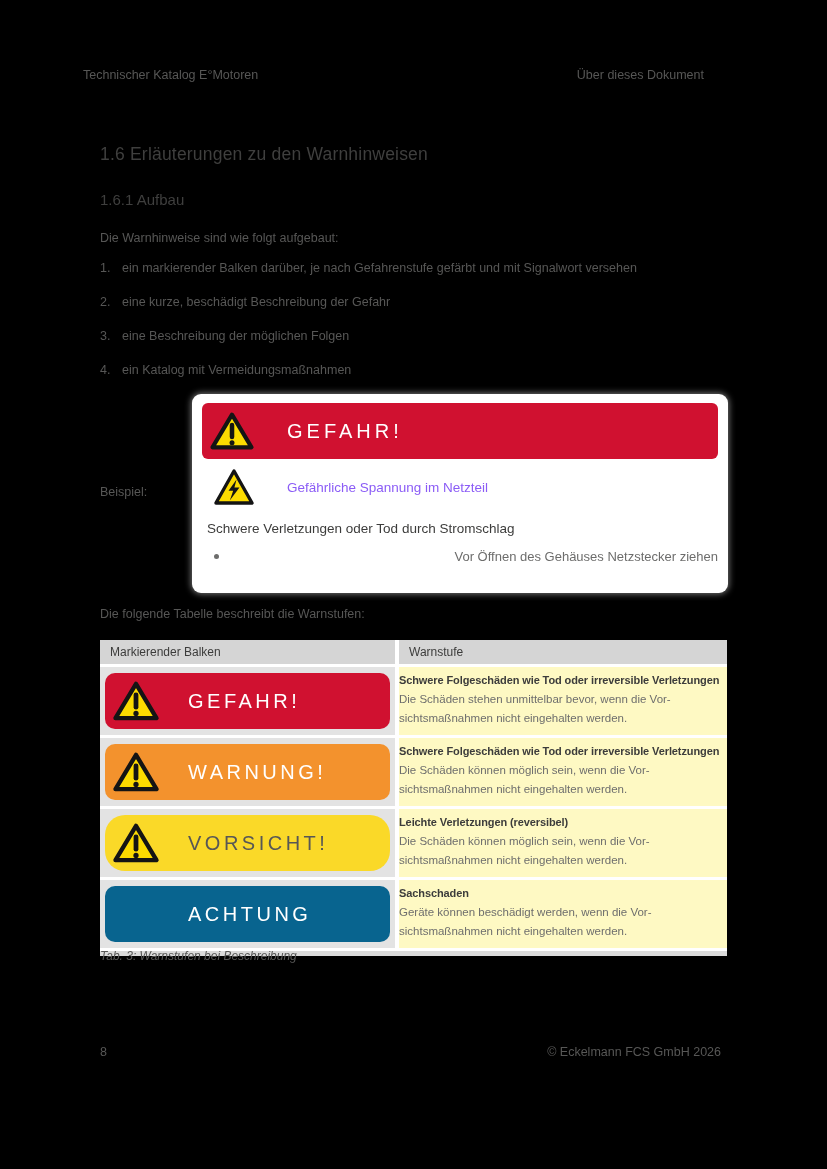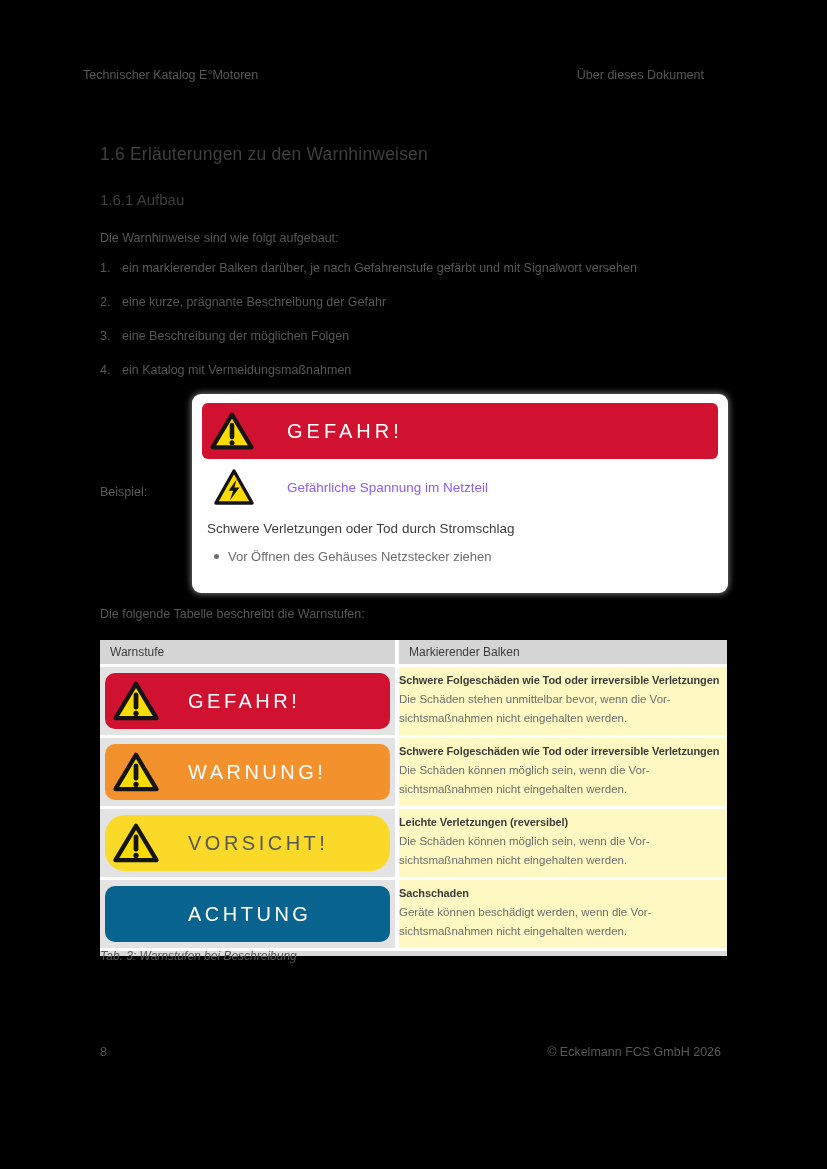--- a/index.html
+++ b/index.html
@@ -39,21 +39,21 @@
   .ex-banner {
     height:56px; border-radius:6px;
     display:flex; align-items:center; position:relative;
   }
   .ex-banner .tri { position:absolute; left:7px; top:8px; }
   .ex-banner .sig { position:absolute; left:85px; font-size:20px; letter-spacing:4px; color:#fff; }
   .ex-hazard { margin-top:5px; display:flex; align-items:center; position:relative; height:46px; }
   .ex-hazard .tri { position:absolute; left:11px; top:1px; }
   .ex-hazard .txt { position:absolute; left:85px; font-size:13.5px; color:#8b5cf6; }
   .ex-consequence { margin-top:11px; margin-left:5px; font-size:13.5px; color:#3c3c3b; }
-  .ex-measure { margin-top:13px; margin-left:12px; font-size:13px; color:#6d6d6c; display:flex; }
+  .ex-measure { margin-top:13px; margin-left:12px; font-size:13px; color:#6d6d6c; display:flex;justify-content:space-between; }
   .ex-measure .dot { width:5px; height:5px; border-radius:50%; background:#6d6d6c; margin:5px 9px 0 0; flex:0 0 5px; }
 
   
   .table-intro { position:absolute; top:607px; left:100px; font-size:12.5px; }
   .wtable {
     position:absolute; top:640px; left:100px; width:627px;
     display:grid; grid-template-columns:295px 328px;
     gap:3px 4px; background:#fff;
   }
   .th { background:#d5d5d5; height:24px; font-size:12px; color:#3c3c3b;
@@ -83,21 +83,21 @@
   <div class="h2">1.6.1 Aufbau</div>
   <div class="intro">Die Warnhinweise sind wie folgt aufgebaut:</div>
 
   <ol class="steps">
     <li>
       <span class="num">1.</span>
       <span class="txt">ein markierender Balken darüber, je nach Gefahrenstufe gefärbt und mit Signalwort versehen</span>
     </li>
     <li>
       <span class="num">2.</span>
-      <span class="txt">eine kurze, prägnante Beschreibung der Gefahr</span>
+      <span class="txt">eine kurze, beschädigt Beschreibung der Gefahr</span>
     </li>
     <li>
       <span class="num">3.</span>
       <span class="txt">eine Beschreibung der möglichen Folgen</span>
     </li>
     <li>
       <span class="num">4.</span>
       <span class="txt">ein Katalog mit Vermeidungsmaßnahmen</span>
     </li>
   </ol>
@@ -127,22 +127,22 @@
     <div class="ex-consequence">Schwere Verletzungen oder Tod durch Stromschlag</div>
     <div class="ex-measure">
       <span class="dot"></span>
       <span>Vor Öffnen des Gehäuses Netzstecker ziehen</span>
     </div>
   </div>
 
   <div class="table-intro">Die folgende Tabelle beschreibt die Warnstufen:</div>
 
   <div class="wtable">
+    <div class="th">Markierender Balken</div>
     <div class="th">Warnstufe</div>
-    <div class="th">Markierender Balken</div>
 
     <div class="cell-l">
       <div class="banner" style="background-color: rgb(208, 17, 48);">
         <span class="tri">
           <svg width="48" height="42" viewBox="0 0 100 88">
             <path d="M50 8 L93 80 L7 80 Z" fill="#fcdb00" stroke="#141414" stroke-width="9" stroke-linejoin="round"></path>
             <path d="M50 31 L50 57" stroke="#141414" stroke-width="10" stroke-linecap="round"></path>
             <circle cx="50" cy="70" r="5.5" fill="#141414"></circle>
           </svg>
         </span>

